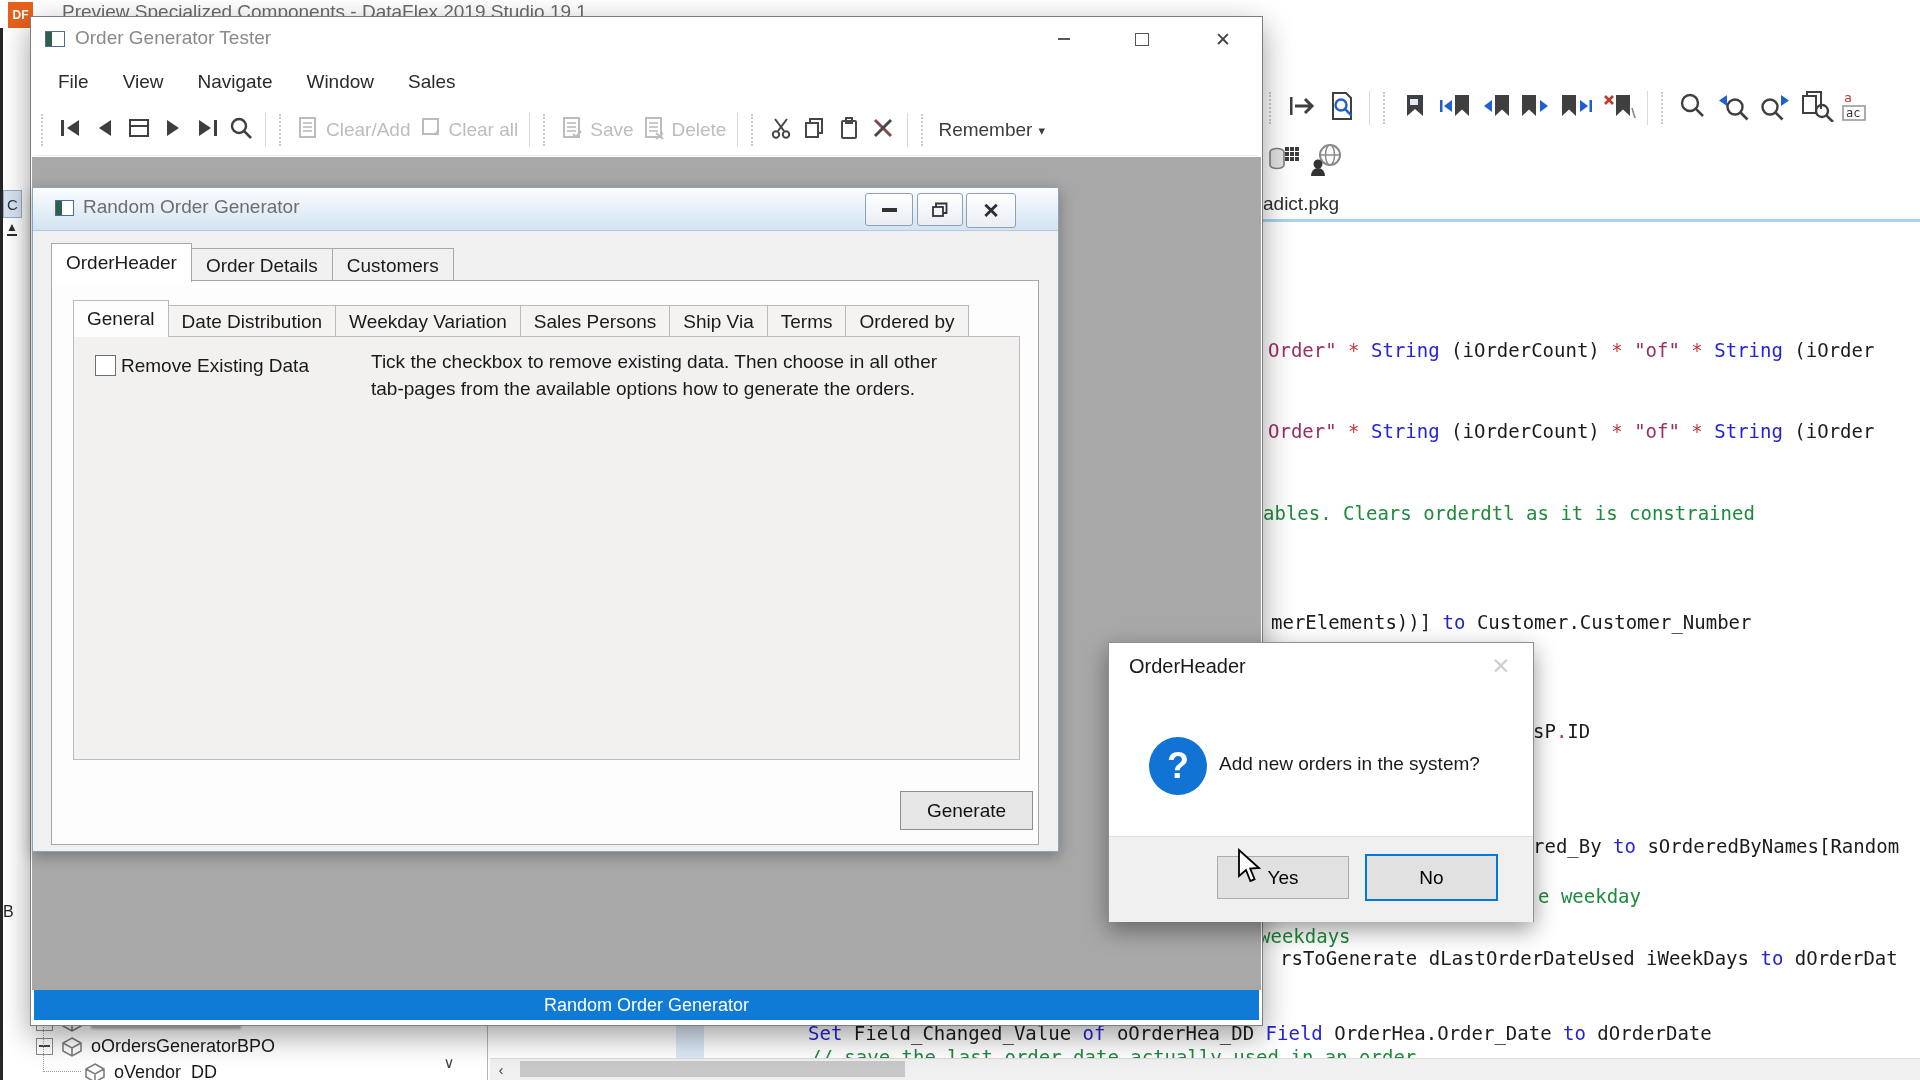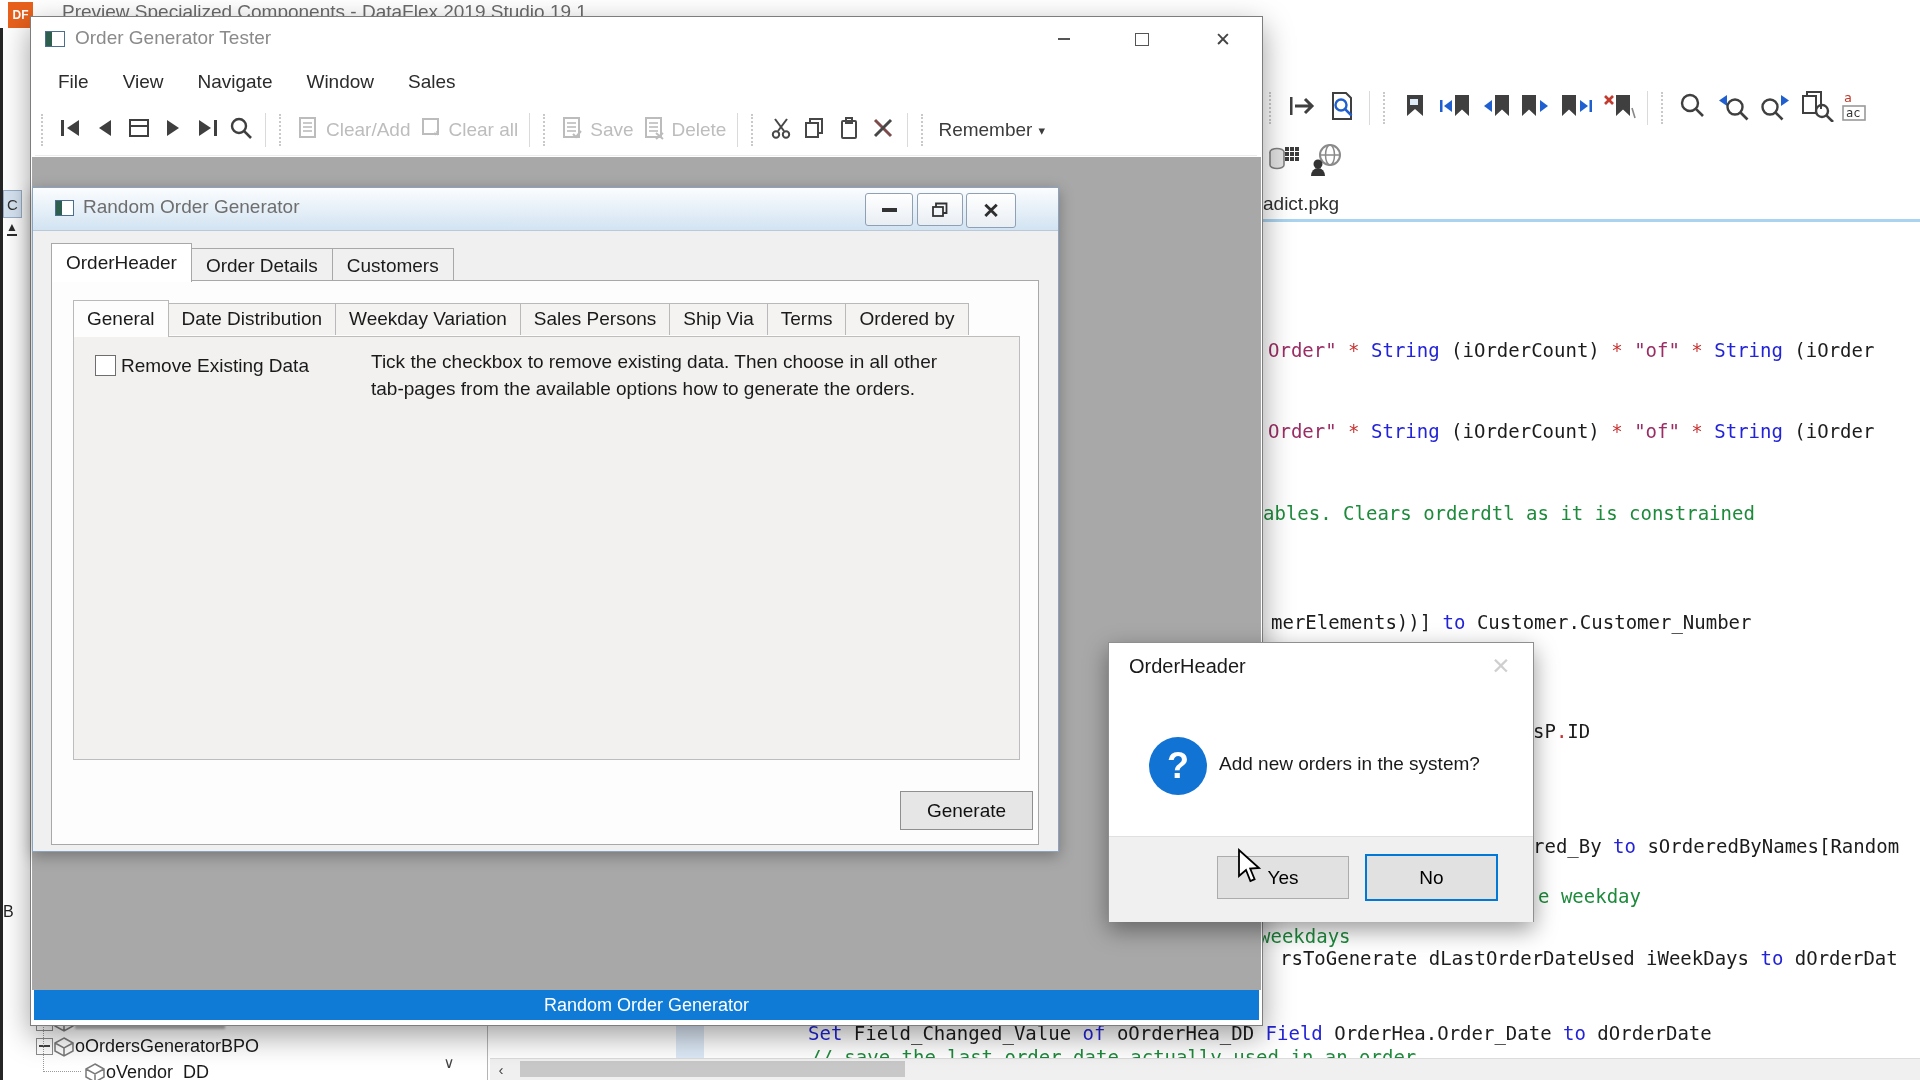--- a/index.html
+++ b/index.html
@@ -15,21 +15,21 @@
   .tb-label.on{color:#3c3c3c}
   .menu-item{padding:9px 17px;color:#2b2b2b;cursor:default}
   .tab{display:flex;align-items:center;padding:0 14px;height:33px;background:#f0f0f0;
        border:1px solid #a8a8a8;border-bottom:none;margin-right:-1px;color:#1b1b1b}
   .tab.active{background:#fff;height:38px;position:relative;z-index:2}
   .subtab{display:flex;align-items:center;padding:0 13px;height:31px;background:#f4f3f2;
           border:1px solid #b9b9b9;border-bottom:none;margin-right:-1px}
   .subtab.active{background:#fdfdfd;height:36px;position:relative;z-index:2}
   .codeline{position:absolute;line-height:21px}
   .k{color:#2323d8}.s{color:#9a2d64}.o{color:#c83232}.c{color:#1e8a3c}.i{color:#1c1c1c}
-  .treerow{position:absolute;display:flex;align-items:center;font-size:18px}
+  .treerow{position:absolute;display:flex;align-items:center;gap:8px;font-size:18px}
   .cube{width:22px;height:20px}
   .expander{width:15px;height:15px;background:#fff;border:1px solid #8c8c8c;position:relative}
   .expander:before{content:"";position:absolute;left:2px;right:2px;top:6px;height:1.6px;background:#444}
   .winbtn{position:absolute;display:flex;align-items:center;justify-content:center;color:#555}
   .classicbtn{position:absolute;display:flex;align-items:center;justify-content:center;
               background:linear-gradient(#ffffff,#e9eef4);border:1px solid #8fa0b4;border-radius:3px}
   input::placeholder{color:#8d8d8d}
 </style>
 </head>
 <body>
@@ -376,21 +376,21 @@
       </div>
 
       <div class="abs" id="main-tabs" style="left:18px;top:55px;display:flex;align-items:flex-end">
           <span class="tab active">OrderHeader</span>
           <span class="tab">Order Details</span>
           <span class="tab">Customers</span>
         </div>
 
       <div class="abs" style="left:18px;top:92px;width:986px;height:563px;background:#fdfdfd;border:1px solid #a8a8a8">
 
-        <div class="abs" id="sub-tabs" style="left:21px;top:19px;display:flex;align-items:center">
+        <div class="abs" id="sub-tabs" style="left:21px;top:19px;display:flex;align-items:flex-end">
             <span class="subtab active">General</span>
             <span class="subtab">Date Distribution</span>
             <span class="subtab">Weekday Variation</span>
             <span class="subtab">Sales Persons</span>
             <span class="subtab">Ship Via</span>
             <span class="subtab">Terms</span>
             <span class="subtab">Ordered by</span>
           </div>
 
         <div class="abs" style="left:21px;top:55px;width:945px;height:422px;background:#f2f1f0;border:1px solid #bdbdbd">

